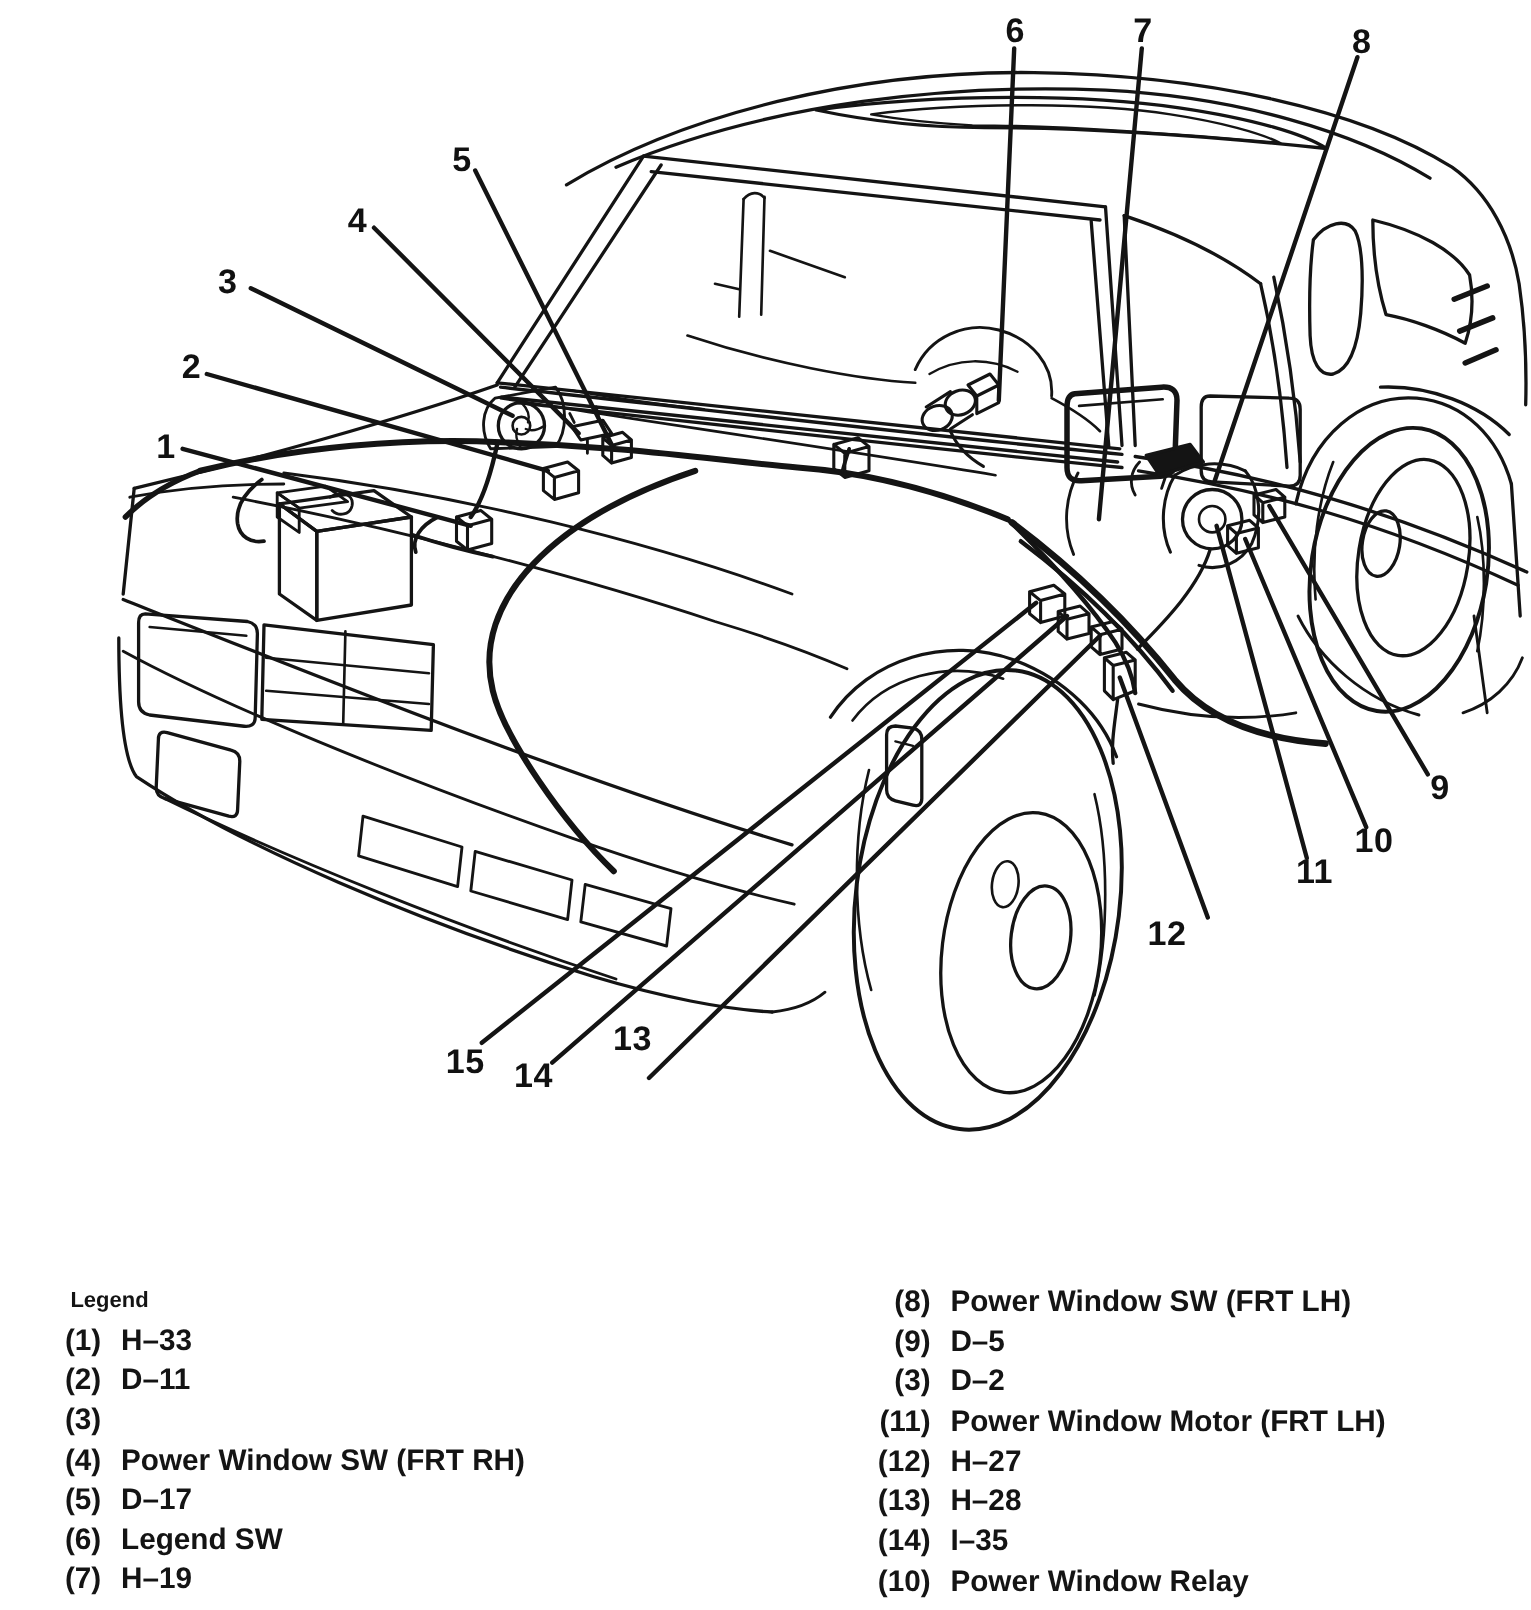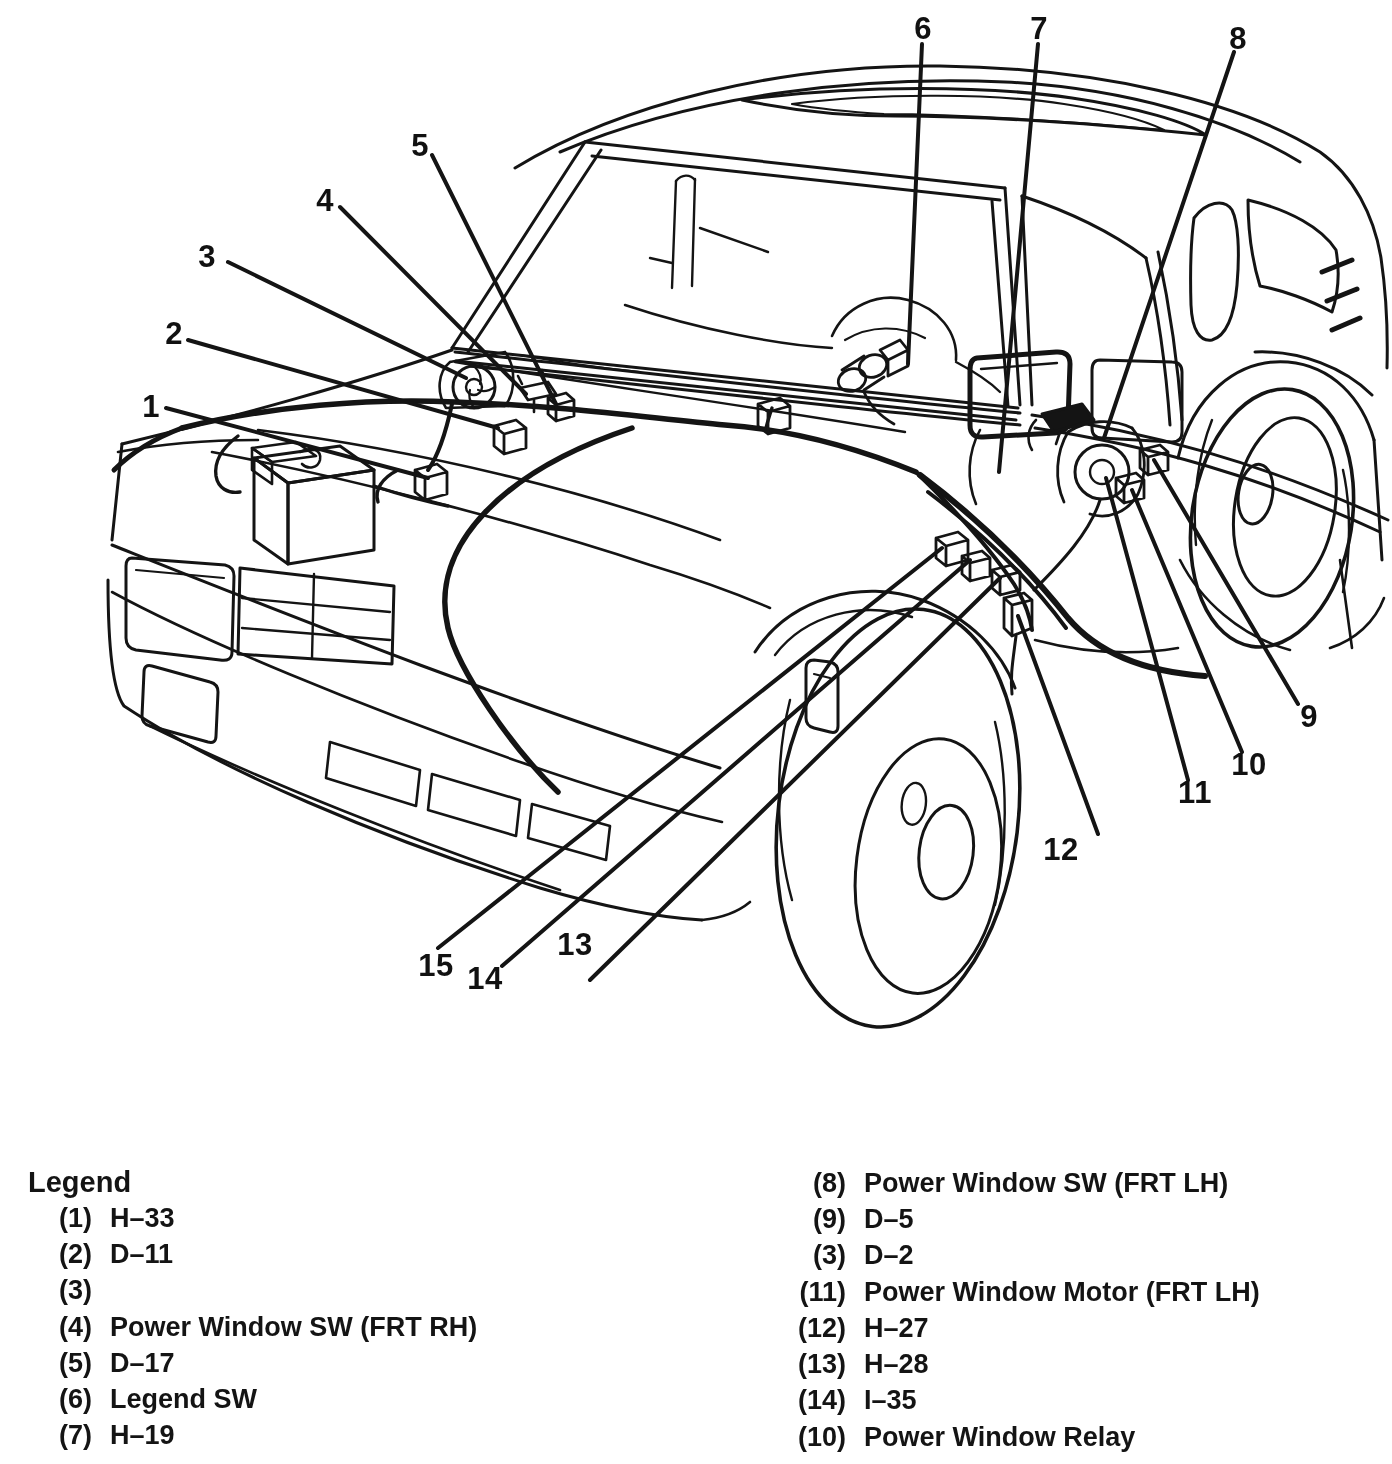--- a/index.html
+++ b/index.html
@@ -10,21 +10,21 @@
   .stage svg{position:absolute;left:0;top:0;}
   .co{
     position:absolute;transform:translate(-50%,-50%);
     font-size:31px;font-weight:700;color:#111;line-height:1;
     letter-spacing:0.5px;user-select:none;
   }
   .legend{position:absolute;left:0;top:0;width:100%;}
   .leg-col{position:absolute;display:flex;flex-direction:column;}
   .leg-col.left{left:28px;top:1164px;width:660px;}
   .leg-col.right{left:760px;top:1165px;width:620px;}
-  .leg-heading{height:36px;font-size:29px;font-weight:700;display:flex;align-items:center;}
+  .leg-heading{height:36px;font-size:20px;font-weight:700;display:flex;align-items:center;margin-left:36px;}
   .leg-row{height:36.3px;display:flex;align-items:center;font-size:27px;font-weight:600;}
   .leg-num{display:inline-block;text-align:right;flex:0 0 auto;}
   .leg-col.left  .leg-num{width:64px;}
   .leg-col.right .leg-num{width:86px;}
   .leg-label{padding-left:18px;white-space:nowrap;}
 </style>
 </head>
 <body>
 
 <div class="stage">
@@ -255,21 +255,21 @@
   <div class="co" style="left:420px;top:145px">5</div>
   <div class="co" style="left:923px;top:28px">6</div>
   <div class="co" style="left:1039px;top:28px">7</div>
   <div class="co" style="left:1238px;top:38px">8</div>
   <div class="co" style="left:1309px;top:716px">9</div>
   <div class="co" style="left:1249px;top:764px">10</div>
   <div class="co" style="left:1195px;top:792px">11</div>
   <div class="co" style="left:1061px;top:849px">12</div>
   <div class="co" style="left:575px;top:944px">13</div>
   <div class="co" style="left:485px;top:978px">14</div>
-  <div class="co" style="left:436px;top:965px">15</div>
+  <div class="co" style="left:423px;top:965px">15</div>
 
   <div class="legend">
     <div class="leg-col left">
       <div class="leg-heading">Legend</div>
       <div class="leg-row">
           <span class="leg-num">(1)</span>
           <span class="leg-label">H–33</span>
         </div>
       <div class="leg-row">
           <span class="leg-num">(2)</span>

